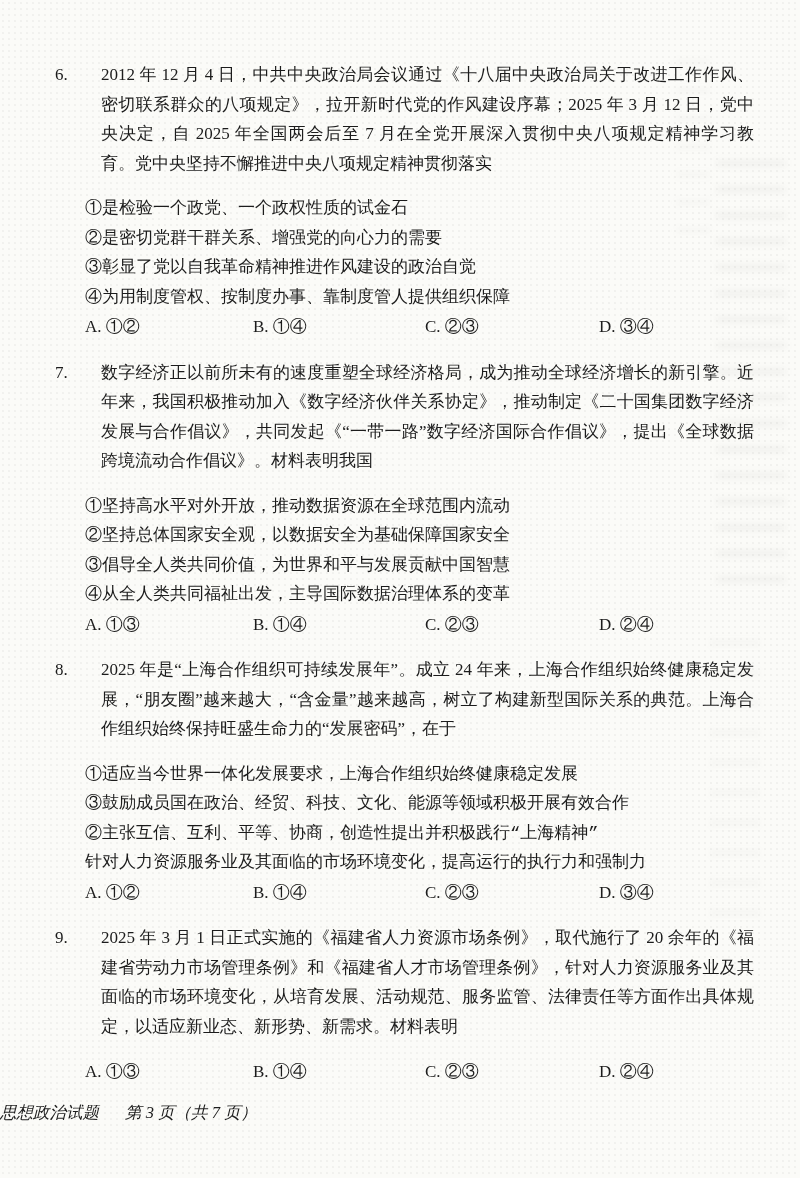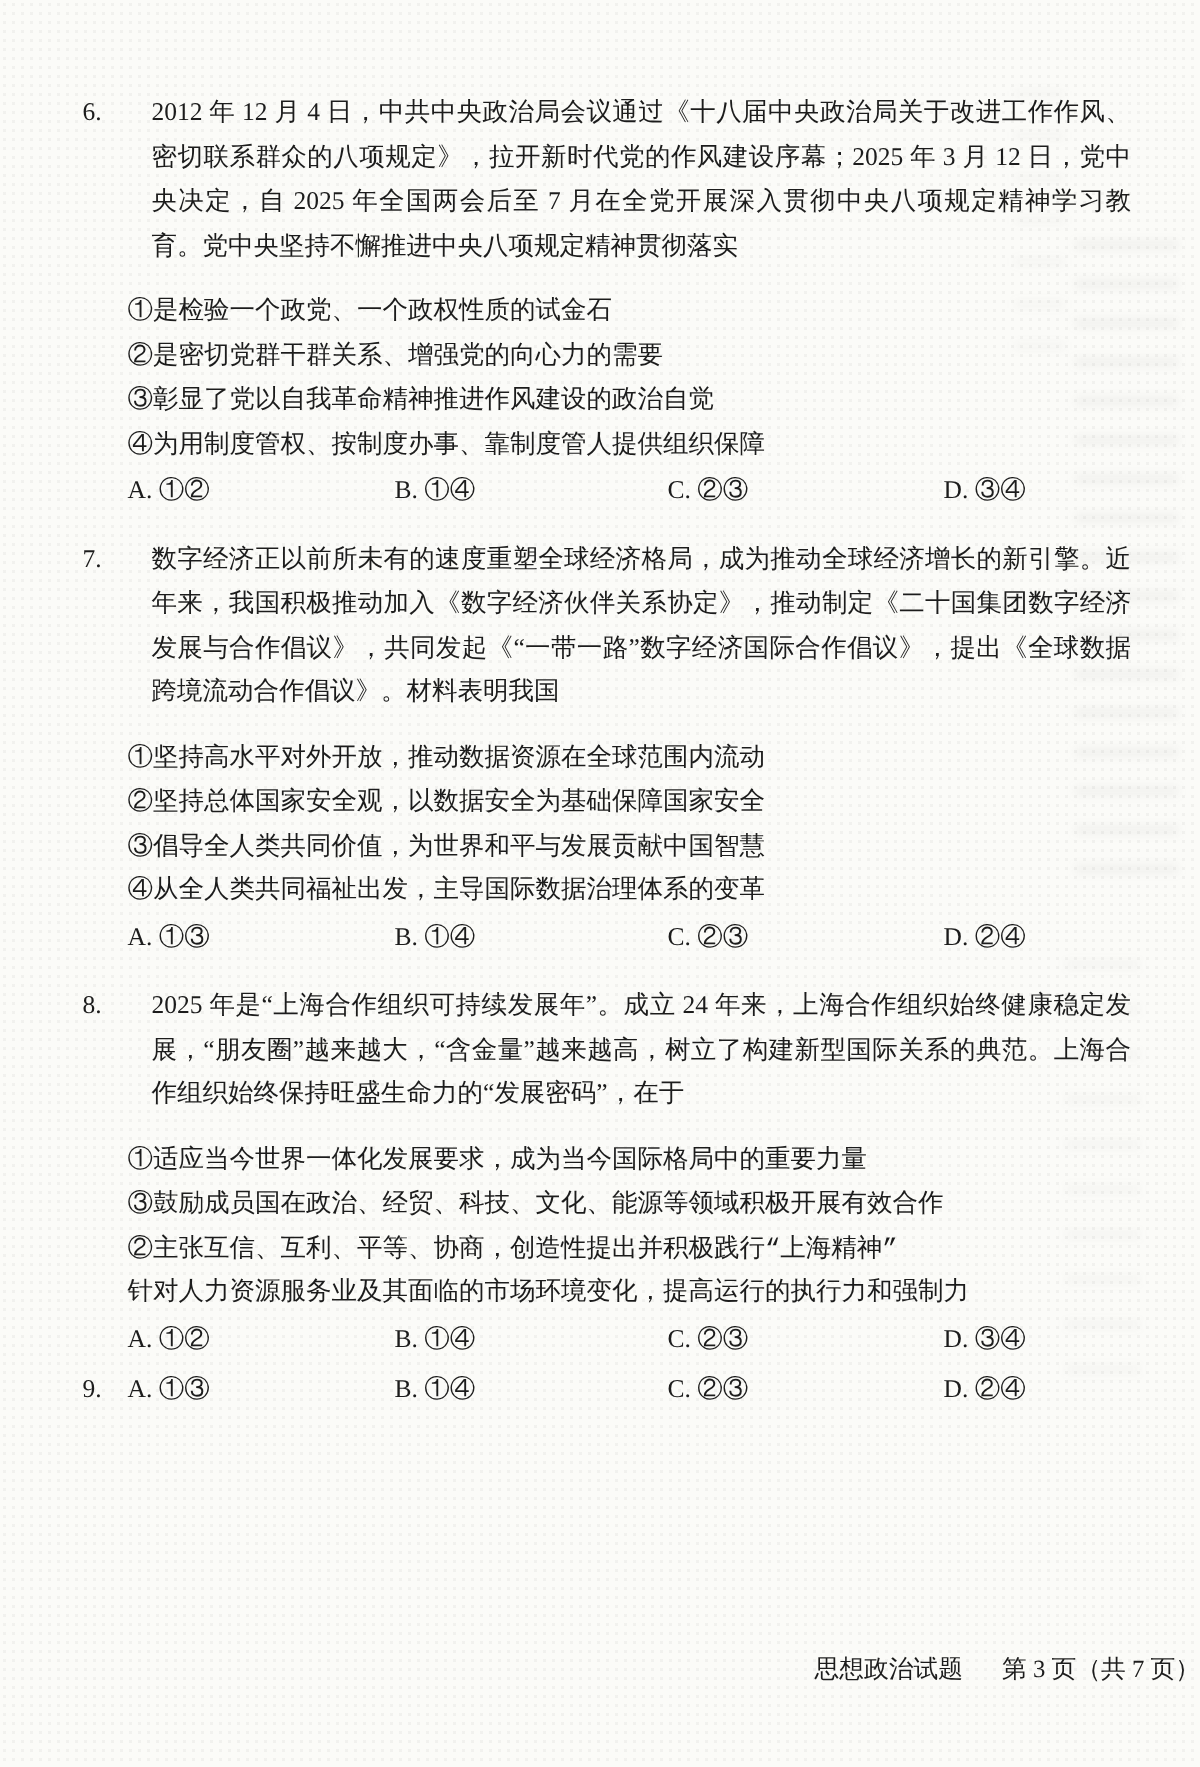--- a/index.html
+++ b/index.html
@@ -70,31 +70,31 @@
     margin: 16px;
     text-align: justify;
   }
   .q-statements p {
     margin: 0;
     font-family: Liberation Mono, monospace;
   }
   .q-options {
     display: grid;
     grid-template-columns: 168px 172px 174px auto;
-    gap: 10px;
   }
 
   .footer {
     position: absolute;
     left: 0;
     right: 0;
     bottom: 54px;
-    text-align: right;
+    text-align: left;
     font-size: 16.5px;
     z-index: 1;
+    font-style: italic;
   }
   .footer-gap {
     display: inline-block;
     width: 26px;
   }
 </style>
 </head>
 <body style="background: rgb(251, 251, 248); color: rgb(28, 28, 28);">
 
 <div class="scan-noise"></div>
@@ -135,35 +135,36 @@
       <span>B. ①④</span>
       <span>C. ②③</span>
       <span>D. ②④</span>
     </div>
   </section>
 
   <section class="question">
     <span class="q-num">8.</span>
     <p class="q-stem">2025 年是“上海合作组织可持续发展年”。成立 24 年来，上海合作组织始终健康稳定发展，“朋友圈”越来越大，“含金量”越来越高，树立了构建新型国际关系的典范。上海合作组织始终保持旺盛生命力的“发展密码”，在于</p>
     <div class="q-statements">
-      <p>①适应当今世界一体化发展要求，成为当今国际格局中的重要力量</p>
+      <p>①适应当今世界一体化发展要求，上海合作组织始终健康稳定发展</p>
       <p>③鼓励成员国在政治、经贸、科技、文化、能源等领域积极开展有效合作</p>
       <p>②主张互信、互利、平等、协商，创造性提出并积极践行“上海精神”</p>
       <p>针对人力资源服务业及其面临的市场环境变化，提高运行的执行力和强制力</p>
     </div>
     <div class="q-options">
       <span>A. ①②</span>
       <span>B. ①④</span>
       <span>C. ②③</span>
       <span>D. ③④</span>
     </div>
   </section>
 
   <section class="question">
     <span class="q-num">9.</span>
+    <p class="q-stem">2025 年 3 月 1 日正式实施的《福建省人力资源市场条例》，取代施行了 20 余年的《福建省劳动力市场管理条例》和《福建省人才市场管理条例》，针对人力资源服务业及其面临的市场环境变化，从培育发展、活动规范、服务监管、法律责任等方面作出具体规定，以适应新业态、新形势、新需求。材料表明</p>
     <div class="q-options">
       <span>A. ①③</span>
       <span>B. ①④</span>
       <span>C. ②③</span>
       <span>D. ②④</span>
     </div>
   </section>
 
 </div>
 

